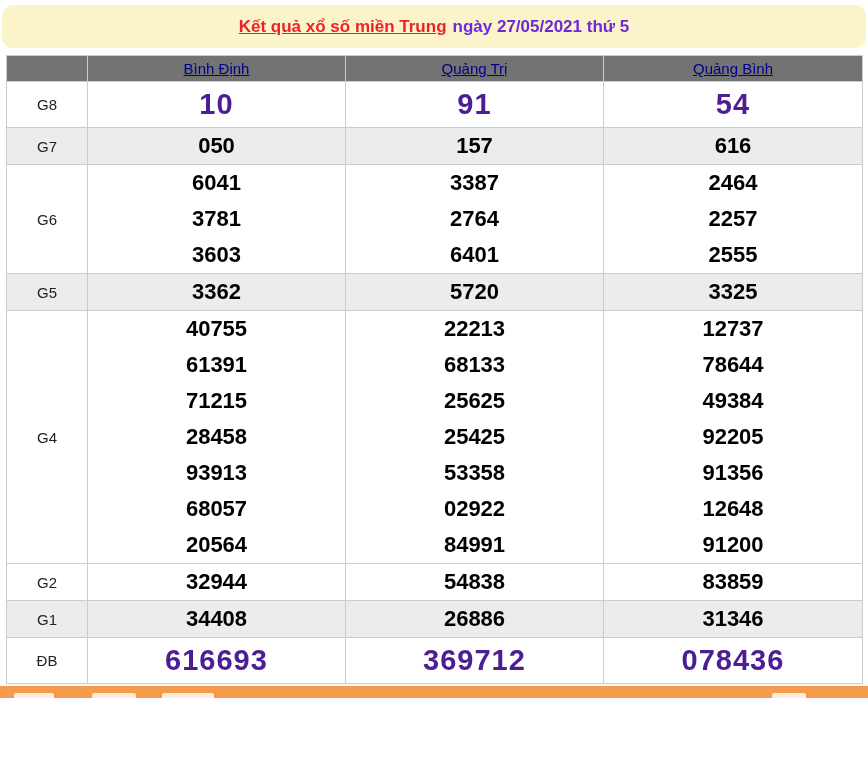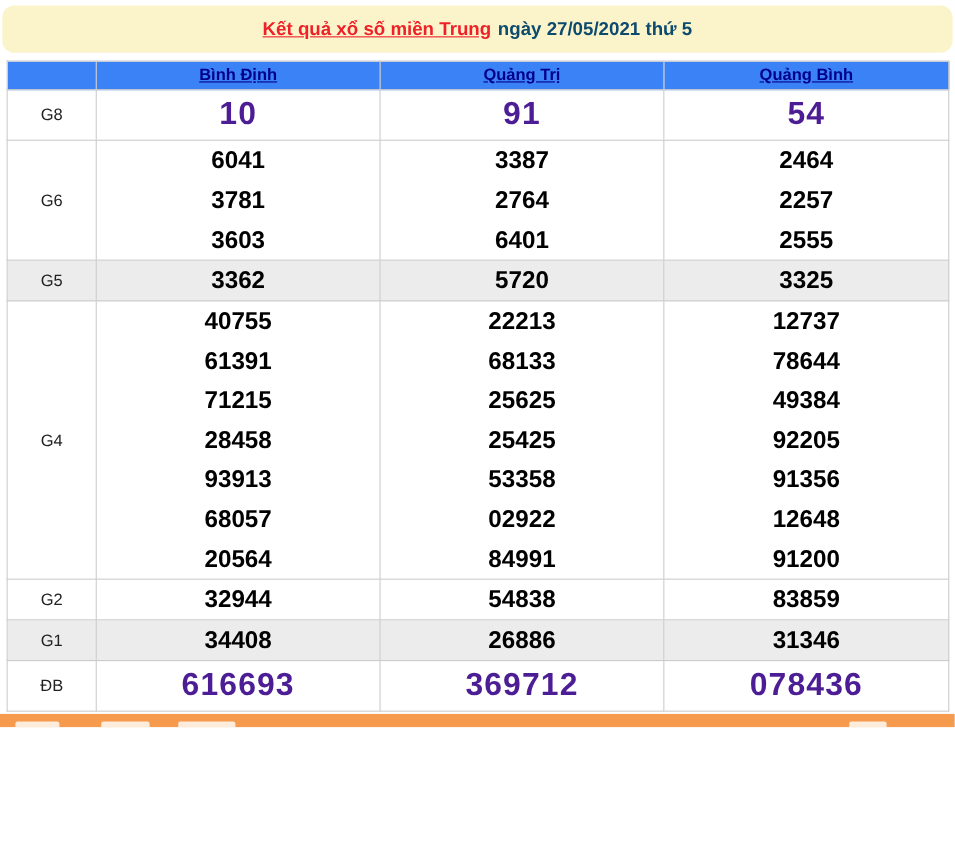--- a/index.html
+++ b/index.html
@@ -8,31 +8,31 @@
     font-family:"Liberation Sans","DejaVu Sans",sans-serif;
     -webkit-font-smoothing:antialiased;
   }
   
   .title-bar{
     margin:5px 2px 0 2px;height:43px;background:#fbf4cb;
     display:flex;align-items:center;justify-content:center;
     font-size:17px;font-weight:bold;white-space:nowrap;border-radius:11px;
   }
   .title-link{color:#ee2128;text-decoration:underline;cursor:pointer;}
-  .title-suffix{color:#0c4a6e;margin-left:6px;}
+  .title-suffix{color:#6d28d9;margin-left:6px;}
   
   table.results{
     border-collapse:collapse;table-layout:fixed;
     width:856px;margin:7px 6px 0 6px;
   }
   .results td,.results th{
     border:1px solid #ccc;text-align:center;padding:0;vertical-align:middle;
   }
   .results thead th{
-    height:25px;background:#3b82f6;font-size:15px;font-weight:bold;
+    height:25px;background:#737373;font-size:15px;font-weight:normal;
   }
   .results thead th a{
     color:#00008b;text-decoration:underline;cursor:pointer;
   }
   td.label-cell{font-size:15px;font-weight:400;color:#222;}
   tr.row-shaded{background:#ececec;}
   .num{
     display:block;font-size:22px;font-weight:bold;color:#000;line-height:36px;
   }
   tr.row-special .num{
@@ -88,20 +88,32 @@
           <td>
             <span class="num">10</span>
           </td>
           <td>
             <span class="num">91</span>
           </td>
           <td>
             <span class="num">54</span>
           </td>
         </tr>
+        <tr class="row-shaded">
+          <td class="label-cell">G7</td>
+          <td>
+            <span class="num">050</span>
+          </td>
+          <td>
+            <span class="num">157</span>
+          </td>
+          <td>
+            <span class="num">616</span>
+          </td>
+        </tr>
         <tr>
           <td class="label-cell">G6</td>
           <td>
             <span class="num">6041</span>
             <span class="num">3781</span>
             <span class="num">3603</span>
           </td>
           <td>
             <span class="num">3387</span>
             <span class="num">2764</span>

